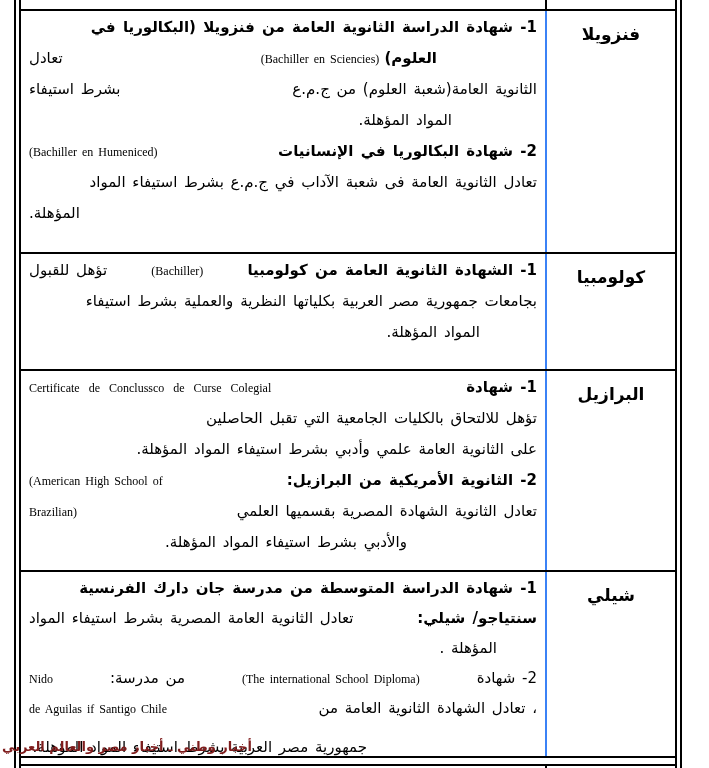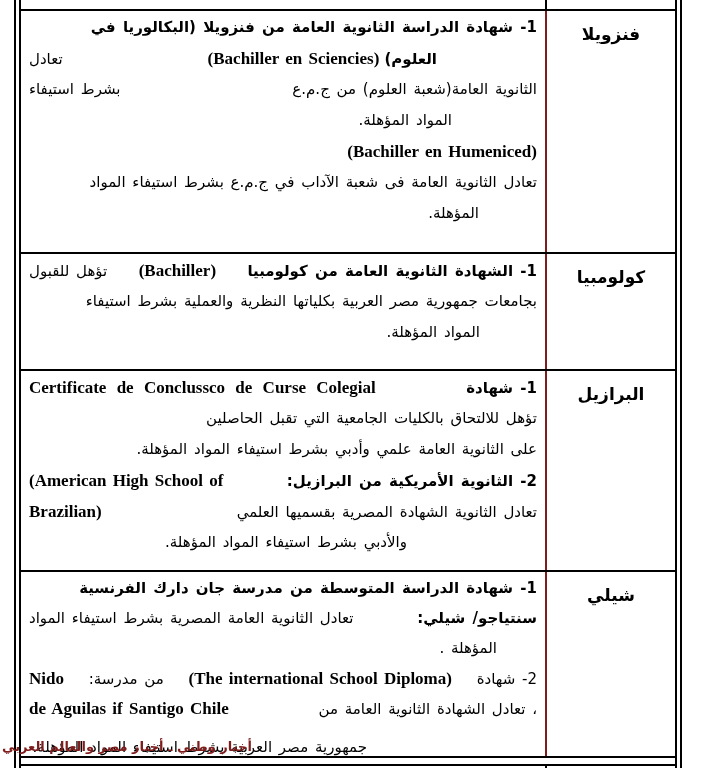--- a/index.html
+++ b/index.html
@@ -11,33 +11,33 @@
     position:absolute; left:14px; top:0; width:668px; height:768px;
     box-sizing:border-box; display:flex; flex-direction:column;
     border-left:7px double #000; border-right:7px double #000;
   }
   .strip-top { height:9px; border-bottom:2px solid #000; display:flex; }
   .strip-top .c1 { flex:1; }
   .strip-top .c2 { width:128px; border-left:2px solid #000; }
   .trow { display:flex; box-sizing:border-box; border-bottom:2px solid #000; overflow:hidden; }
   .content-cell { flex:1; padding:7px 8px 0 8px; overflow:hidden; }
   .country-cell {
-    width:128px; border-left:2px solid #7f1d1d; box-sizing:content-box;
+    width:128px; border-left:2px solid #3b82f6; box-sizing:content-box;
     text-align:center; font-weight:700; font-size:17px; padding-top:13px;
   }
   .line {
     display:flex; direction:rtl; align-items:baseline; column-gap:5px;
     height:31px; font-size:15px; word-spacing:2px; white-space:nowrap;
   }
   .tight .line { height:30px; }
   .just { justify-content:space-between; }
   .seg { unicode-bidi:isolate; direction:rtl; }
   .ab { font-weight:700; }
   .ar { font-weight:400; }
-  .lt { direction:ltr; font-family:"Liberation Serif", serif; font-size:17px; font-weight:700; }
+  .lt { direction:ltr; font-family:"Liberation Serif", serif; font-size:12px; font-weight:400; }
   .spread { word-spacing:6px; }
   .push { margin-inline-start:auto; }
   .strip-gap { height:6px; }
   .next-line { border-top:2px solid #000; flex:1; display:flex; }
   .next-line .c1 { flex:1; }
   .next-line .c2 { width:128px; border-left:2px solid #000; }
   .watermark {
     position:absolute; left:2px; top:739px; font-weight:700; font-size:13px;
     white-space:nowrap; direction:rtl; color:#7f1d1d; letter-spacing:0px;
   }
@@ -63,26 +63,27 @@
               <span class="seg ar push">تعادل</span>
             </div>
             <div class="line just">
               <span class="seg ar">الثانوية العامة(شعبة العلوم) من ج.م.ع</span>
               <span class="seg ar">بشرط استيفاء</span>
             </div>
             <div class="line" style="padding-right: 85px;">
               <span class="seg ar">المواد المؤهلة.</span>
             </div>
             <div class="line just">
+              <span class="seg ab">2- شهادة البكالوريا في الإنسانيات</span>
               <span class="seg lt">(Bachiller en Humeniced)</span>
             </div>
             <div class="line">
               <span class="seg ar">تعادل الثانوية العامة فى شعبة الآداب في ج.م.ع بشرط استيفاء المواد</span>
             </div>
-            <div class="line" style="padding-right: 58px;">
+            <div class="line" style="padding-right: 58px; justify-content: flex-end;">
               <span class="seg ar">المؤهلة.</span>
             </div>
           </div>
           <div class="country-cell">فنزويلا</div>
         </div>
         <div class="trow" style="height: 117px;">
           <div class="content-cell">
             <div class="line just">
               <span class="seg ab">1- الشهادة الثانوية العامة من كولومبيا</span>
               <span class="seg lt">(Bachiller)</span>

